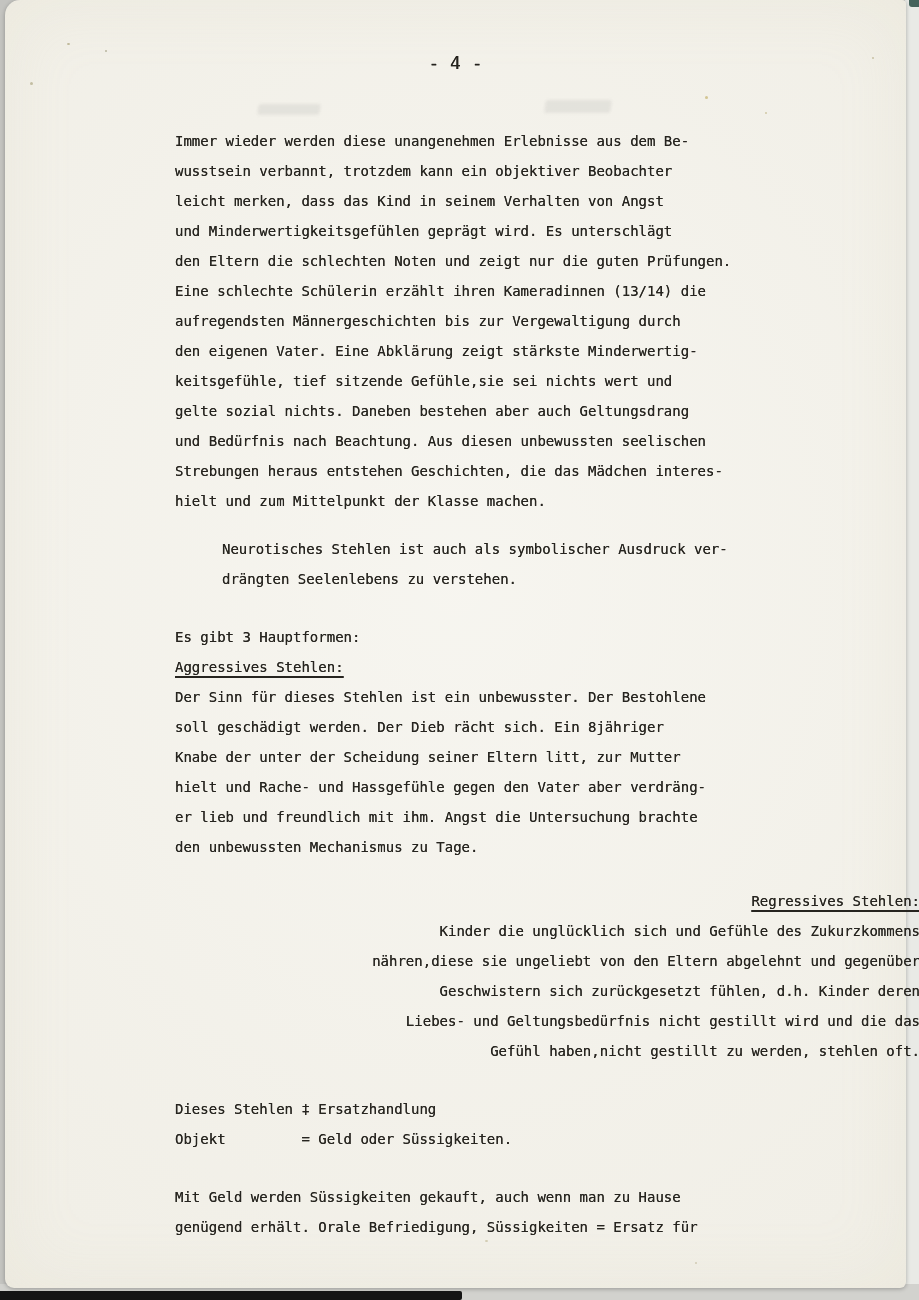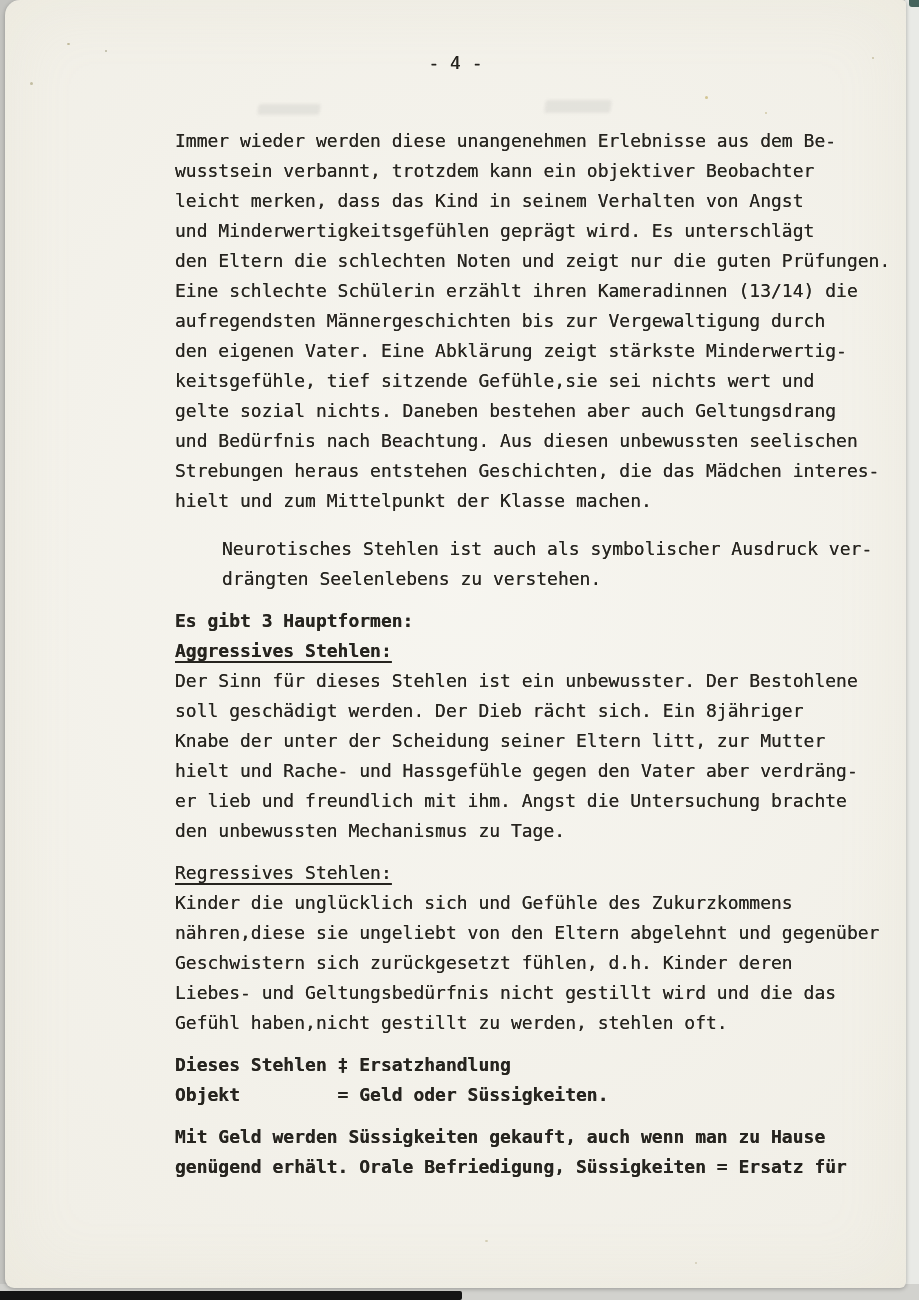--- a/index.html
+++ b/index.html
@@ -57,34 +57,34 @@
     white-space: pre;
     color: #24221d;
     text-shadow: 0 0 0.6px rgba(36,34,29,0.85);
   }
   .text {
     position: absolute;
     left: 170px; top: 126px;
     width: 745px;
   }
   .line {
-    font-size: 18px;
+    font-size: 14px;
     line-height: 30px;
     white-space: pre;
     color: #26241f;
     text-shadow: 0 0 0.6px rgba(38,36,31,0.85);
   }
   .underlined {
     text-decoration: underline;
     text-decoration-thickness: 1.6px;
     text-underline-offset: 4px;
   }
   .m18 { margin-top: 18px; margin-left: 47px; }
-  .m12 { margin-top: 12px; font-weight: bold; }
-  .m20 { margin-top: 12px; }
+  .m12 { margin-top: 28px; }
+  .m20 { margin-top: 24px; text-align: right; }
   .smudge {
     position: absolute;
     background: rgba(118,118,112,0.12);
     filter: blur(1.6px);
     border-radius: 2px;
     transform: skewX(-8deg);
   }
   .smudge1 { left: 253px; top: 104px; width: 62px; height: 11px; }
   .smudge2 { left: 540px; top: 100px; width: 66px; height: 13px; }
   .speck { position: absolute; border-radius: 50%; }

